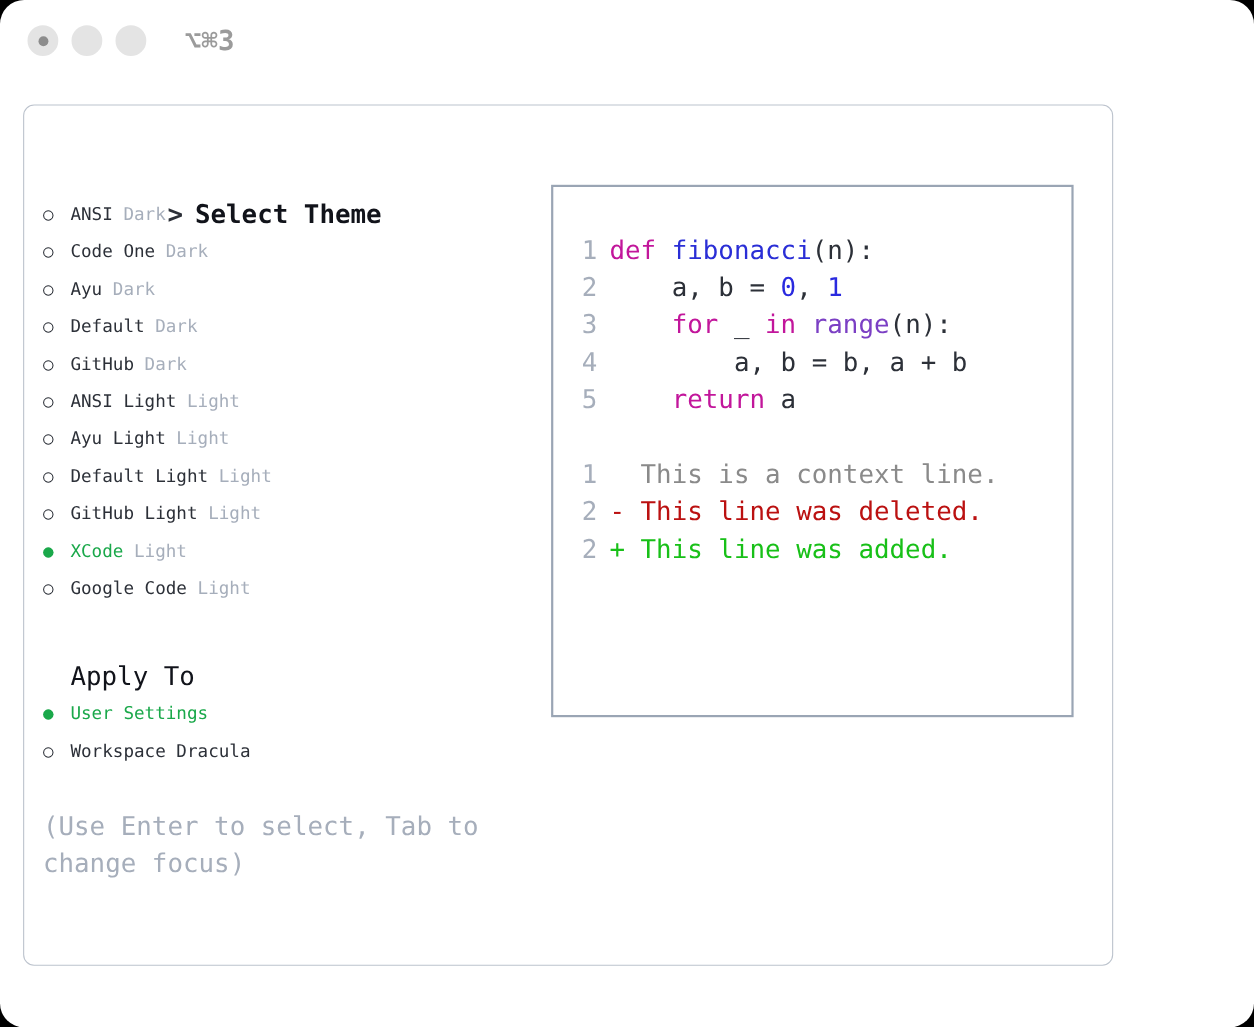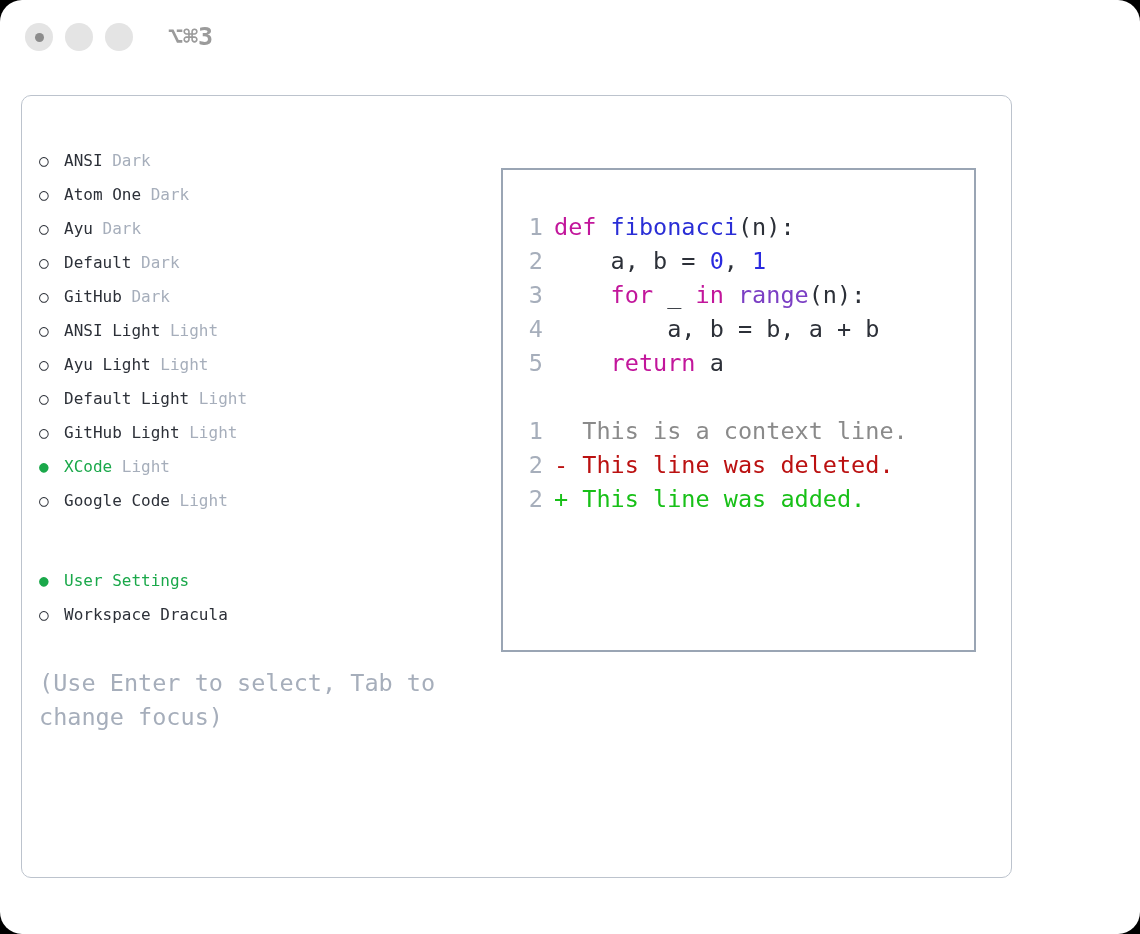--- a/index.html
+++ b/index.html
@@ -188,37 +188,41 @@
       <div class="dot"></div>
       <div class="dot"></div>
     </div>
     <div class="shortcut">⌥⌘3</div>
   </div>
 
   <div class="panel">
 
     <div class="left-col">
 
+      <div class="row header-row">
+        <span class="marker">&gt;</span><span>Select Theme</span>
+      </div>
 
       <div id="theme-list">
           <div class="row"><span class="marker">○</span><span class="name">ANSI</span><span class="cat"> Dark</span></div>
-          <div class="row"><span class="marker">○</span><span class="name">Atom One</span><span class="cat"> Dark</span></div>
+          <div class="row"><span class="marker">○</span><span class="name">Code One</span><span class="cat"> Dark</span></div>
           <div class="row"><span class="marker">○</span><span class="name">Ayu</span><span class="cat"> Dark</span></div>
           <div class="row"><span class="marker">○</span><span class="name">Default</span><span class="cat"> Dark</span></div>
           <div class="row"><span class="marker">○</span><span class="name">GitHub</span><span class="cat"> Dark</span></div>
           <div class="row"><span class="marker">○</span><span class="name">ANSI Light</span><span class="cat"> Light</span></div>
           <div class="row"><span class="marker">○</span><span class="name">Ayu Light</span><span class="cat"> Light</span></div>
           <div class="row"><span class="marker">○</span><span class="name">Default Light</span><span class="cat"> Light</span></div>
           <div class="row"><span class="marker">○</span><span class="name">GitHub Light</span><span class="cat"> Light</span></div>
           <div class="row"><span class="marker sel">●</span><span class="name sel">XCode</span><span class="cat"> Light</span></div>
           <div class="row"><span class="marker">○</span><span class="name">Google Code</span><span class="cat"> Light</span></div>
         </div>
 
       <div class="section-gap"></div>
 
+      <div class="apply-header">Apply To</div>
 
       <div id="apply-list">
           <div class="row"><span class="marker sel">●</span><span class="name sel">User Settings</span></div>
           <div class="row"><span class="marker">○</span><span class="name">Workspace Dracula</span></div>
         </div>
 
       <div class="hint">(Use Enter to select, Tab to change focus)</div>
     </div>
 
     <div class="right-col">

